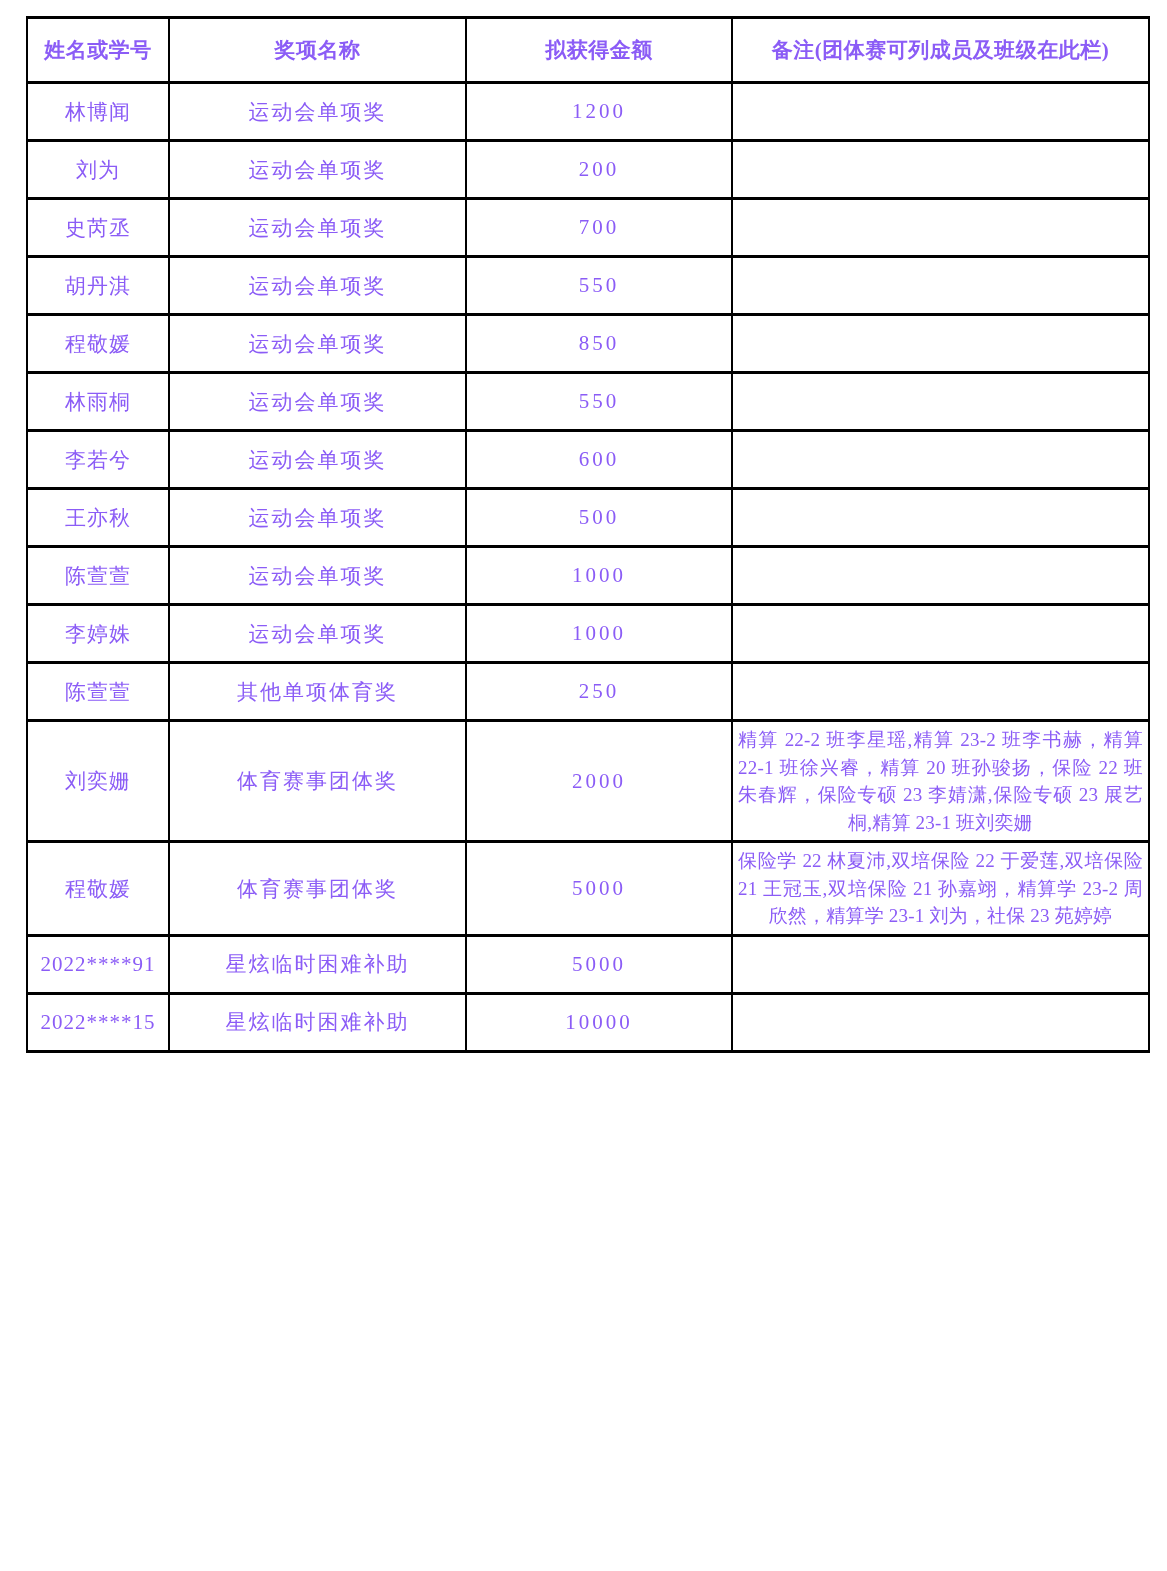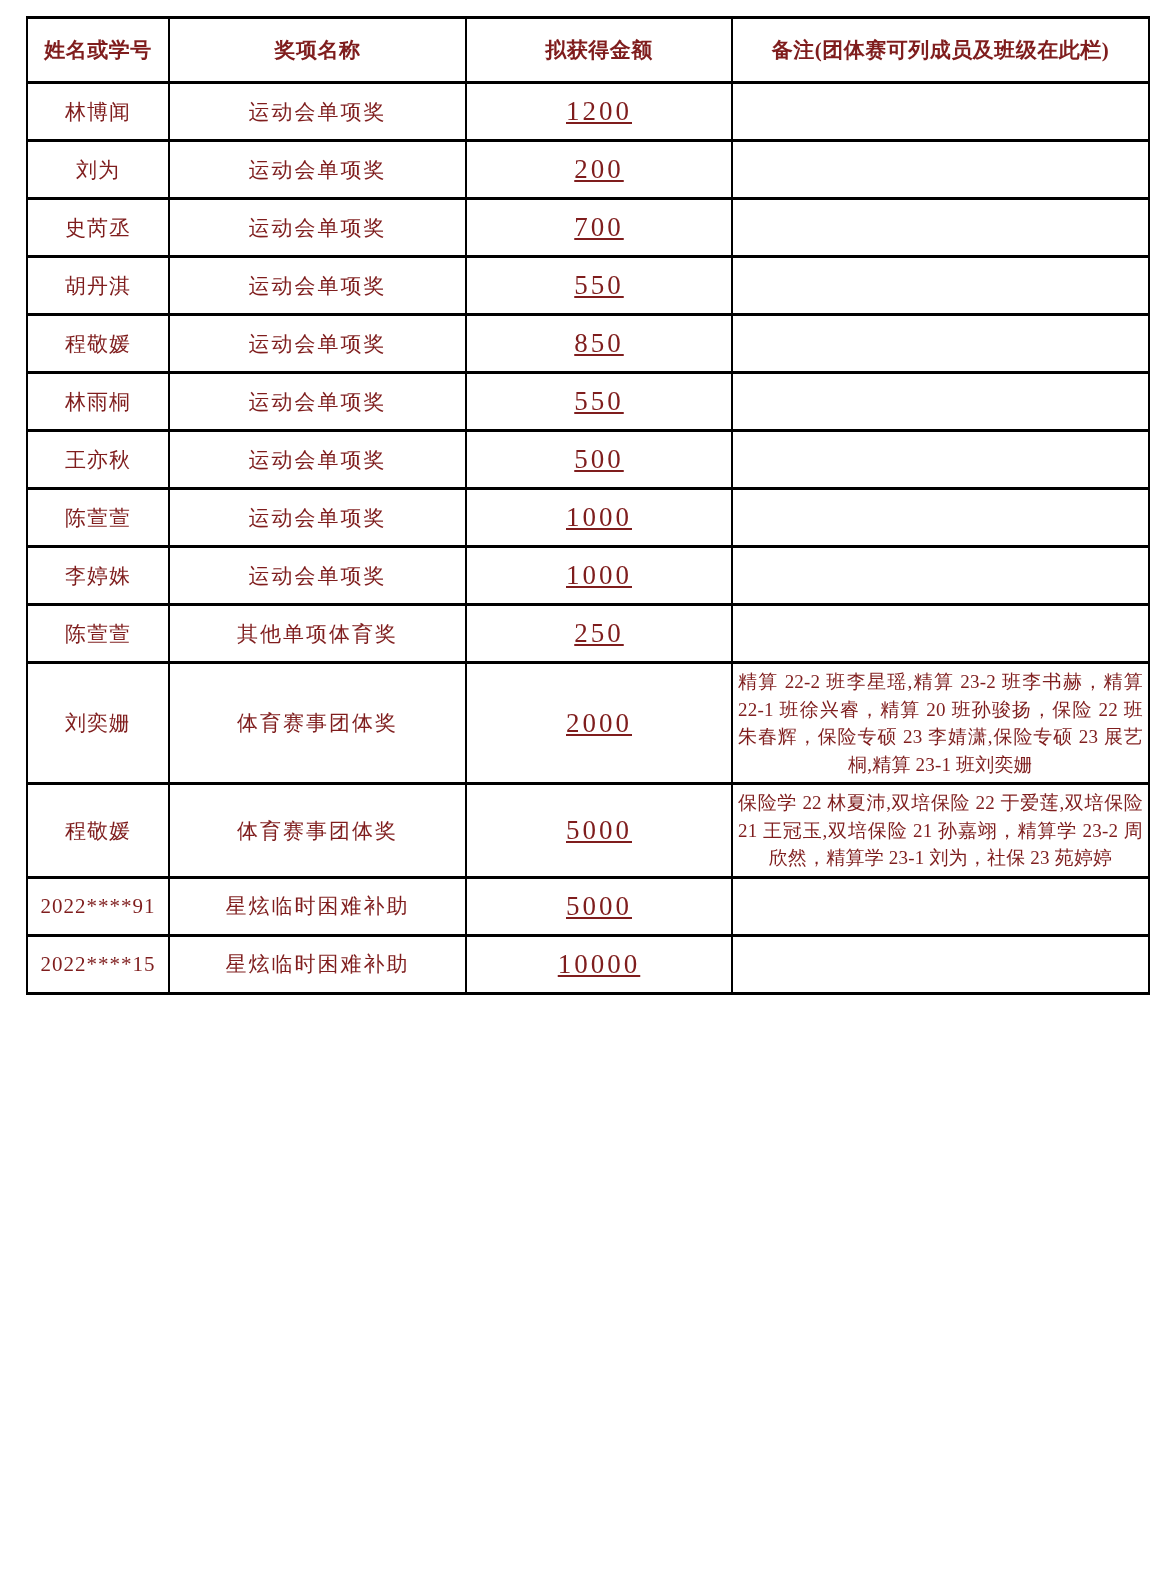--- a/index.html
+++ b/index.html
@@ -8,21 +8,21 @@
     background: #ffffff;
   }
   .sheet {
     position: relative;
     width: 952px;
     height: 1571px;
     background: #ffffff;
     box-sizing: border-box;
     padding: 16px 0 0 26px;
     font-family: "Liberation Serif", "DejaVu Serif", serif;
-    color: #7f1d1d;
+    color: #8b5cf6;
   }
   table.award-table {
     border-collapse: collapse;
     table-layout: fixed;
     width: 1122px;
   }
   .award-table th,
   .award-table td {
     border-left: 2px solid #000;
     border-right: 2px solid #000;
@@ -47,22 +47,21 @@
     padding: 2px 6px;
   }
   td.cell-name {
     letter-spacing: 1px;
   }
   td.cell-award {
     letter-spacing: 2px;
   }
   td.cell-amount {
     letter-spacing: 3px;
-    font-size: 27px;
-    text-decoration: underline;
+    font-size: 21px;
   }
   td.cell-remark {
     font-size: 19px;
     line-height: 1.45;
     padding: 4px 5px;
     text-align: justify;
     text-align-last: center;
     letter-spacing: 0.2px;
   }
   td.cell-remark:empty {
@@ -119,20 +118,26 @@
     <td class="cell-amount">850</td>
     <td class="cell-remark"></td>
   </tr>
         <tr>
     <td class="cell-name">林雨桐</td>
     <td class="cell-award">运动会单项奖</td>
     <td class="cell-amount">550</td>
     <td class="cell-remark"></td>
   </tr>
         <tr>
+    <td class="cell-name">李若兮</td>
+    <td class="cell-award">运动会单项奖</td>
+    <td class="cell-amount">600</td>
+    <td class="cell-remark"></td>
+  </tr>
+        <tr>
     <td class="cell-name">王亦秋</td>
     <td class="cell-award">运动会单项奖</td>
     <td class="cell-amount">500</td>
     <td class="cell-remark"></td>
   </tr>
         <tr>
     <td class="cell-name">陈萱萱</td>
     <td class="cell-award">运动会单项奖</td>
     <td class="cell-amount">1000</td>
     <td class="cell-remark"></td>

